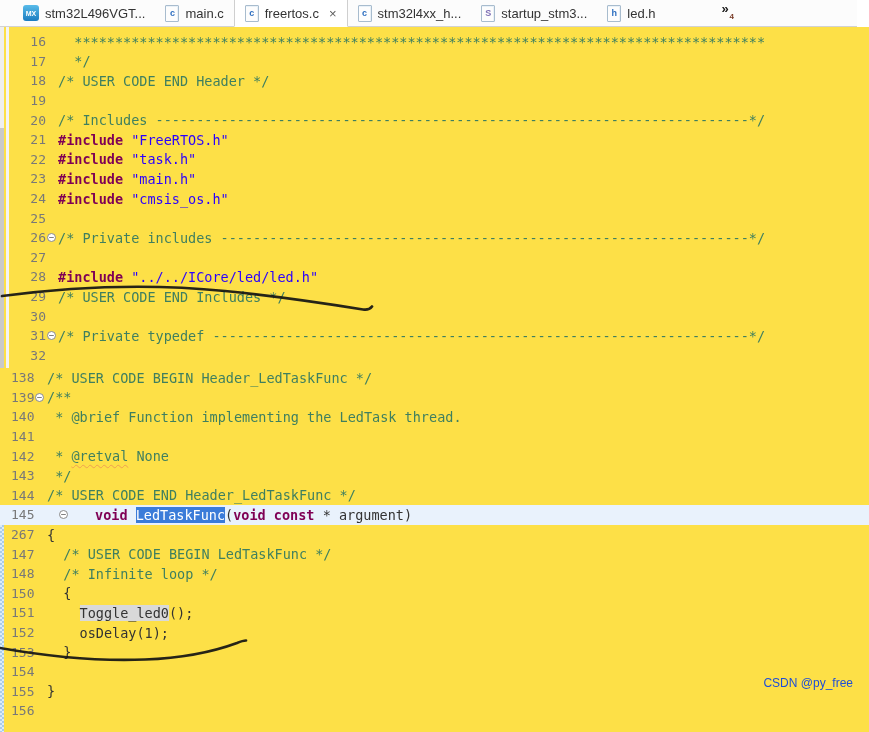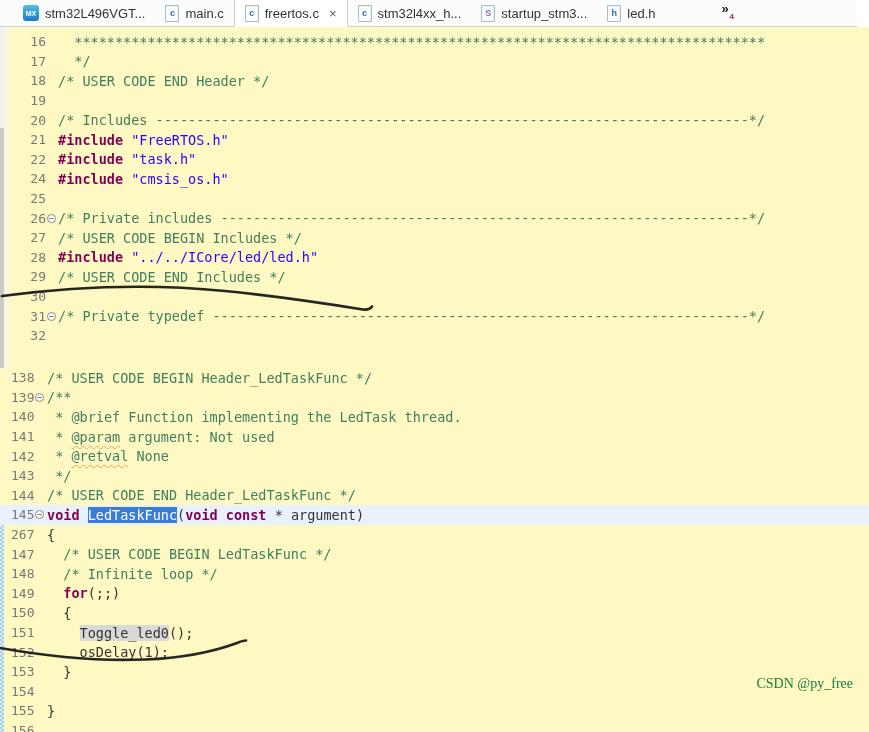--- a/index.html
+++ b/index.html
@@ -18,52 +18,52 @@
   .ficon{width:12px;height:15px;display:inline-flex;align-items:center;justify-content:center;
          background:#FDFDFD;border:1px solid #A8BCCE;border-radius:1px;font-size:9px;font-weight:bold;
          color:#2E6FC0;box-shadow:inset -1px 1px 0 #E9F1F8;flex:none;}
   .ficon.mx{width:16px;height:16px;border:none;border-radius:3px;box-shadow:none;
          background:linear-gradient(180deg,#58BBE9,#1B7CC0);color:#fff;font-size:7px;}
   .ficon.s{color:#7E6FB5;}
   .tab-overflow{position:relative;margin-left:52px;width:24px;align-self:center;height:22px;flex:none;}
   .chev{position:absolute;left:4px;top:-1px;font-weight:bold;font-size:13px;color:#1a1a1a;}
   .chevnum{position:absolute;left:12px;top:10px;font-size:8px;color:#7A3C28;font-weight:bold;}
   
-  .editor{position:absolute;left:0;top:27px;right:0;bottom:0;background:#fef9c3;
+  .editor{position:absolute;left:0;top:27px;right:0;bottom:0;background:#fde047;
           font-family:"DejaVu Sans Mono","Liberation Mono",monospace;font-size:13.5px;color:#333;text-decoration:underline;}
   .gut1{position:absolute;left:0;top:0;width:4px;height:101px;background:#EFEFEF;}
   .gut2{position:absolute;left:0;top:101px;width:4px;height:240px;background:#C9C9C9;}
   .gut3{position:absolute;left:6px;top:0;width:3px;height:341px;background:#F4F4F4;}
   .sec{position:absolute;left:0;right:0;}
   #sec-top{top:5px;}
   #sec-bottom{top:341px;bottom:0;overflow:hidden;}
   .row{display:flex;height:19.6px;align-items:center;white-space:pre;}
-  .row.cur{background:#E9F2FC;}
+  .row.cur{background:#E9F2FC;gap:24px;}
   .num{color:#787878;font-size:13px;flex:none;}
   .sec-top .num{width:46px;text-align:right;}
   .sec-bottom .num{width:23px;padding-left:11px;text-align:left;}
   .foldc{flex:none;display:inline-flex;align-items:center;justify-content:flex-start;}
   .sec-top .foldc{width:11px;padding-left:1px;}
   .sec-bottom .foldc{width:12px;padding-left:1px;}
   .folddot{width:9px;height:9px;border:1px solid #8A8A8A;border-radius:50%;background:#fff;
            color:#555;font-size:9px;line-height:7px;text-align:center;display:inline-block;box-sizing:border-box;}
   .code{white-space:pre;}
   .com{color:#3F7F5F;}
   .kw{color:#7F0055;font-weight:bold;}
   .str{color:#2A00FF;}
   .txt{color:#333;}
   .sel{background:#3B7CD9;color:#fff;margin-top:12px;}
   .occ{background:#D9D9D9;color:#333;}
   .comw{color:#3F7F5F;text-decoration:underline wavy #F0A050 1px;text-underline-offset:3px;}
   .range-strip{position:absolute;left:0;top:478px;bottom:0;width:4px;
         background-image:conic-gradient(#A9CBEA 25%, #DCEBF8 0 50%, #A9CBEA 0 75%, #DCEBF8 0);
         background-size:4px 4px;}
   .anno{position:absolute;left:0;top:0;pointer-events:none;}
-  .watermark{position:absolute;right:16px;top:676px;font-size:14px;color:#15803d;
-        font-family:Liberation Serif, serif;}
+  .watermark{position:absolute;right:16px;top:676px;font-size:12px;color:#1d4ed8;
+        font-family:Liberation Sans, sans-serif;}
 </style>
 </head>
 <body>
 
 <div class="window">
 
   <div class="corner"></div>
   <div class="tabbar">
     <div id="tabs" style="display:flex;align-items:stretch;">
         <div class="tab">
@@ -104,43 +104,43 @@
     <div class="gut3"></div>
     <div class="range-strip"></div>
     <div id="sec-top" class="sec sec-top">
         <div class="row"><span class="num">16</span><span class="foldc"></span><span class="code"><span class="com">  *************************************************************************************</span></span></div>
         <div class="row"><span class="num">17</span><span class="foldc"></span><span class="code"><span class="com">  */</span></span></div>
         <div class="row"><span class="num">18</span><span class="foldc"></span><span class="code"><span class="com">/* USER CODE END Header */</span></span></div>
         <div class="row"><span class="num">19</span><span class="foldc"></span><span class="code"></span></div>
         <div class="row"><span class="num">20</span><span class="foldc"></span><span class="code"><span class="com">/* Includes -------------------------------------------------------------------------*/</span></span></div>
         <div class="row"><span class="num">21</span><span class="foldc"></span><span class="code"><span class="kw">#include</span><span class="txt"> </span><span class="str">"FreeRTOS.h"</span></span></div>
         <div class="row"><span class="num">22</span><span class="foldc"></span><span class="code"><span class="kw">#include</span><span class="txt"> </span><span class="str">"task.h"</span></span></div>
+        <div class="row"><span class="num">23</span><span class="foldc"></span><span class="code"><span class="kw">#include</span><span class="txt"> </span><span class="str">"main.h"</span></span></div>
         <div class="row"><span class="num">24</span><span class="foldc"></span><span class="code"><span class="kw">#include</span><span class="txt"> </span><span class="str">"cmsis_os.h"</span></span></div>
         <div class="row"><span class="num">25</span><span class="foldc"></span><span class="code"></span></div>
         <div class="row"><span class="num">26</span><span class="foldc"><span class="folddot">−</span></span><span class="code"><span class="com">/* Private includes -----------------------------------------------------------------*/</span></span></div>
-        <div class="row"><span class="num">27</span><span class="foldc"></span><span class="code"><span class="com">/* USER CODE BEGIN Includes */</span></span></div>
+        <div class="row"><span class="num">27</span><span class="foldc"></span></div>
         <div class="row"><span class="num">28</span><span class="foldc"></span><span class="code"><span class="kw">#include</span><span class="txt"> </span><span class="str">"../../ICore/led/led.h"</span></span></div>
         <div class="row"><span class="num">29</span><span class="foldc"></span><span class="code"><span class="com">/* USER CODE END Includes */</span></span></div>
         <div class="row"><span class="num">30</span><span class="foldc"></span><span class="code"></span></div>
         <div class="row"><span class="num">31</span><span class="foldc"><span class="folddot">−</span></span><span class="code"><span class="com">/* Private typedef ------------------------------------------------------------------*/</span></span></div>
         <div class="row"><span class="num">32</span><span class="foldc"></span></div>
       </div>
     <div id="sec-bottom" class="sec sec-bottom">
         <div class="row"><span class="num">138</span><span class="foldc"></span><span class="code"><span class="com">/* USER CODE BEGIN Header_LedTaskFunc */</span></span></div>
         <div class="row"><span class="num">139</span><span class="foldc"><span class="folddot">−</span></span><span class="code"><span class="com">/**</span></span></div>
         <div class="row"><span class="num">140</span><span class="foldc"></span><span class="code"><span class="com"> * @brief Function implementing the LedTask thread.</span></span></div>
-        <div class="row"><span class="num">141</span><span class="foldc"></span><span class="code"><span class="com"> * </span><span class="comw">@param</span><span class="com"> argument: Not used</span></span></div>
+        <div class="row"><span class="num">141</span><span class="foldc"></span></div>
         <div class="row"><span class="num">142</span><span class="foldc"></span><span class="code"><span class="com"> * </span><span class="comw">@retval</span><span class="com"> None</span></span></div>
         <div class="row"><span class="num">143</span><span class="foldc"></span><span class="code"><span class="com"> */</span></span></div>
         <div class="row"><span class="num">144</span><span class="foldc"></span><span class="code"><span class="com">/* USER CODE END Header_LedTaskFunc */</span></span></div>
         <div class="row cur"><span class="num">145</span><span class="foldc"><span class="folddot">−</span></span><span class="code"><span class="kw">void</span><span class="txt"> </span><span class="sel">LedTaskFunc</span><span class="txt">(</span><span class="kw">void</span><span class="txt"> </span><span class="kw">const</span><span class="txt"> * argument)</span></span></div>
         <div class="row"><span class="num">267</span><span class="foldc"></span><span class="code"><span class="txt">{</span></span></div>
         <div class="row"><span class="num">147</span><span class="foldc"></span><span class="code"><span class="com">  /* USER CODE BEGIN LedTaskFunc */</span></span></div>
         <div class="row"><span class="num">148</span><span class="foldc"></span><span class="code"><span class="com">  /* Infinite loop */</span></span></div>
-        <div class="row"><span class="num">149</span><span class="foldc"></span><span class="code"><span class="txt">  </span><span class="kw">for</span><span class="txt">(;;)</span></span></div>
         <div class="row"><span class="num">150</span><span class="foldc"></span><span class="code"><span class="txt">  {</span></span></div>
         <div class="row"><span class="num">151</span><span class="foldc"></span><span class="code"><span class="txt">    </span><span class="occ">Toggle_led0</span><span class="txt">();</span></span></div>
         <div class="row"><span class="num">152</span><span class="foldc"></span><span class="code"><span class="txt">    osDelay(1);</span></span></div>
         <div class="row"><span class="num">153</span><span class="foldc"></span><span class="code"><span class="txt">  }</span></span></div>
         <div class="row"><span class="num">154</span><span class="foldc"></span></div>
         <div class="row"><span class="num">155</span><span class="foldc"></span><span class="code"><span class="txt">}</span></span></div>
         <div class="row"><span class="num">156</span><span class="foldc"></span><span class="code"></span></div>
       </div>
   </div>
 

